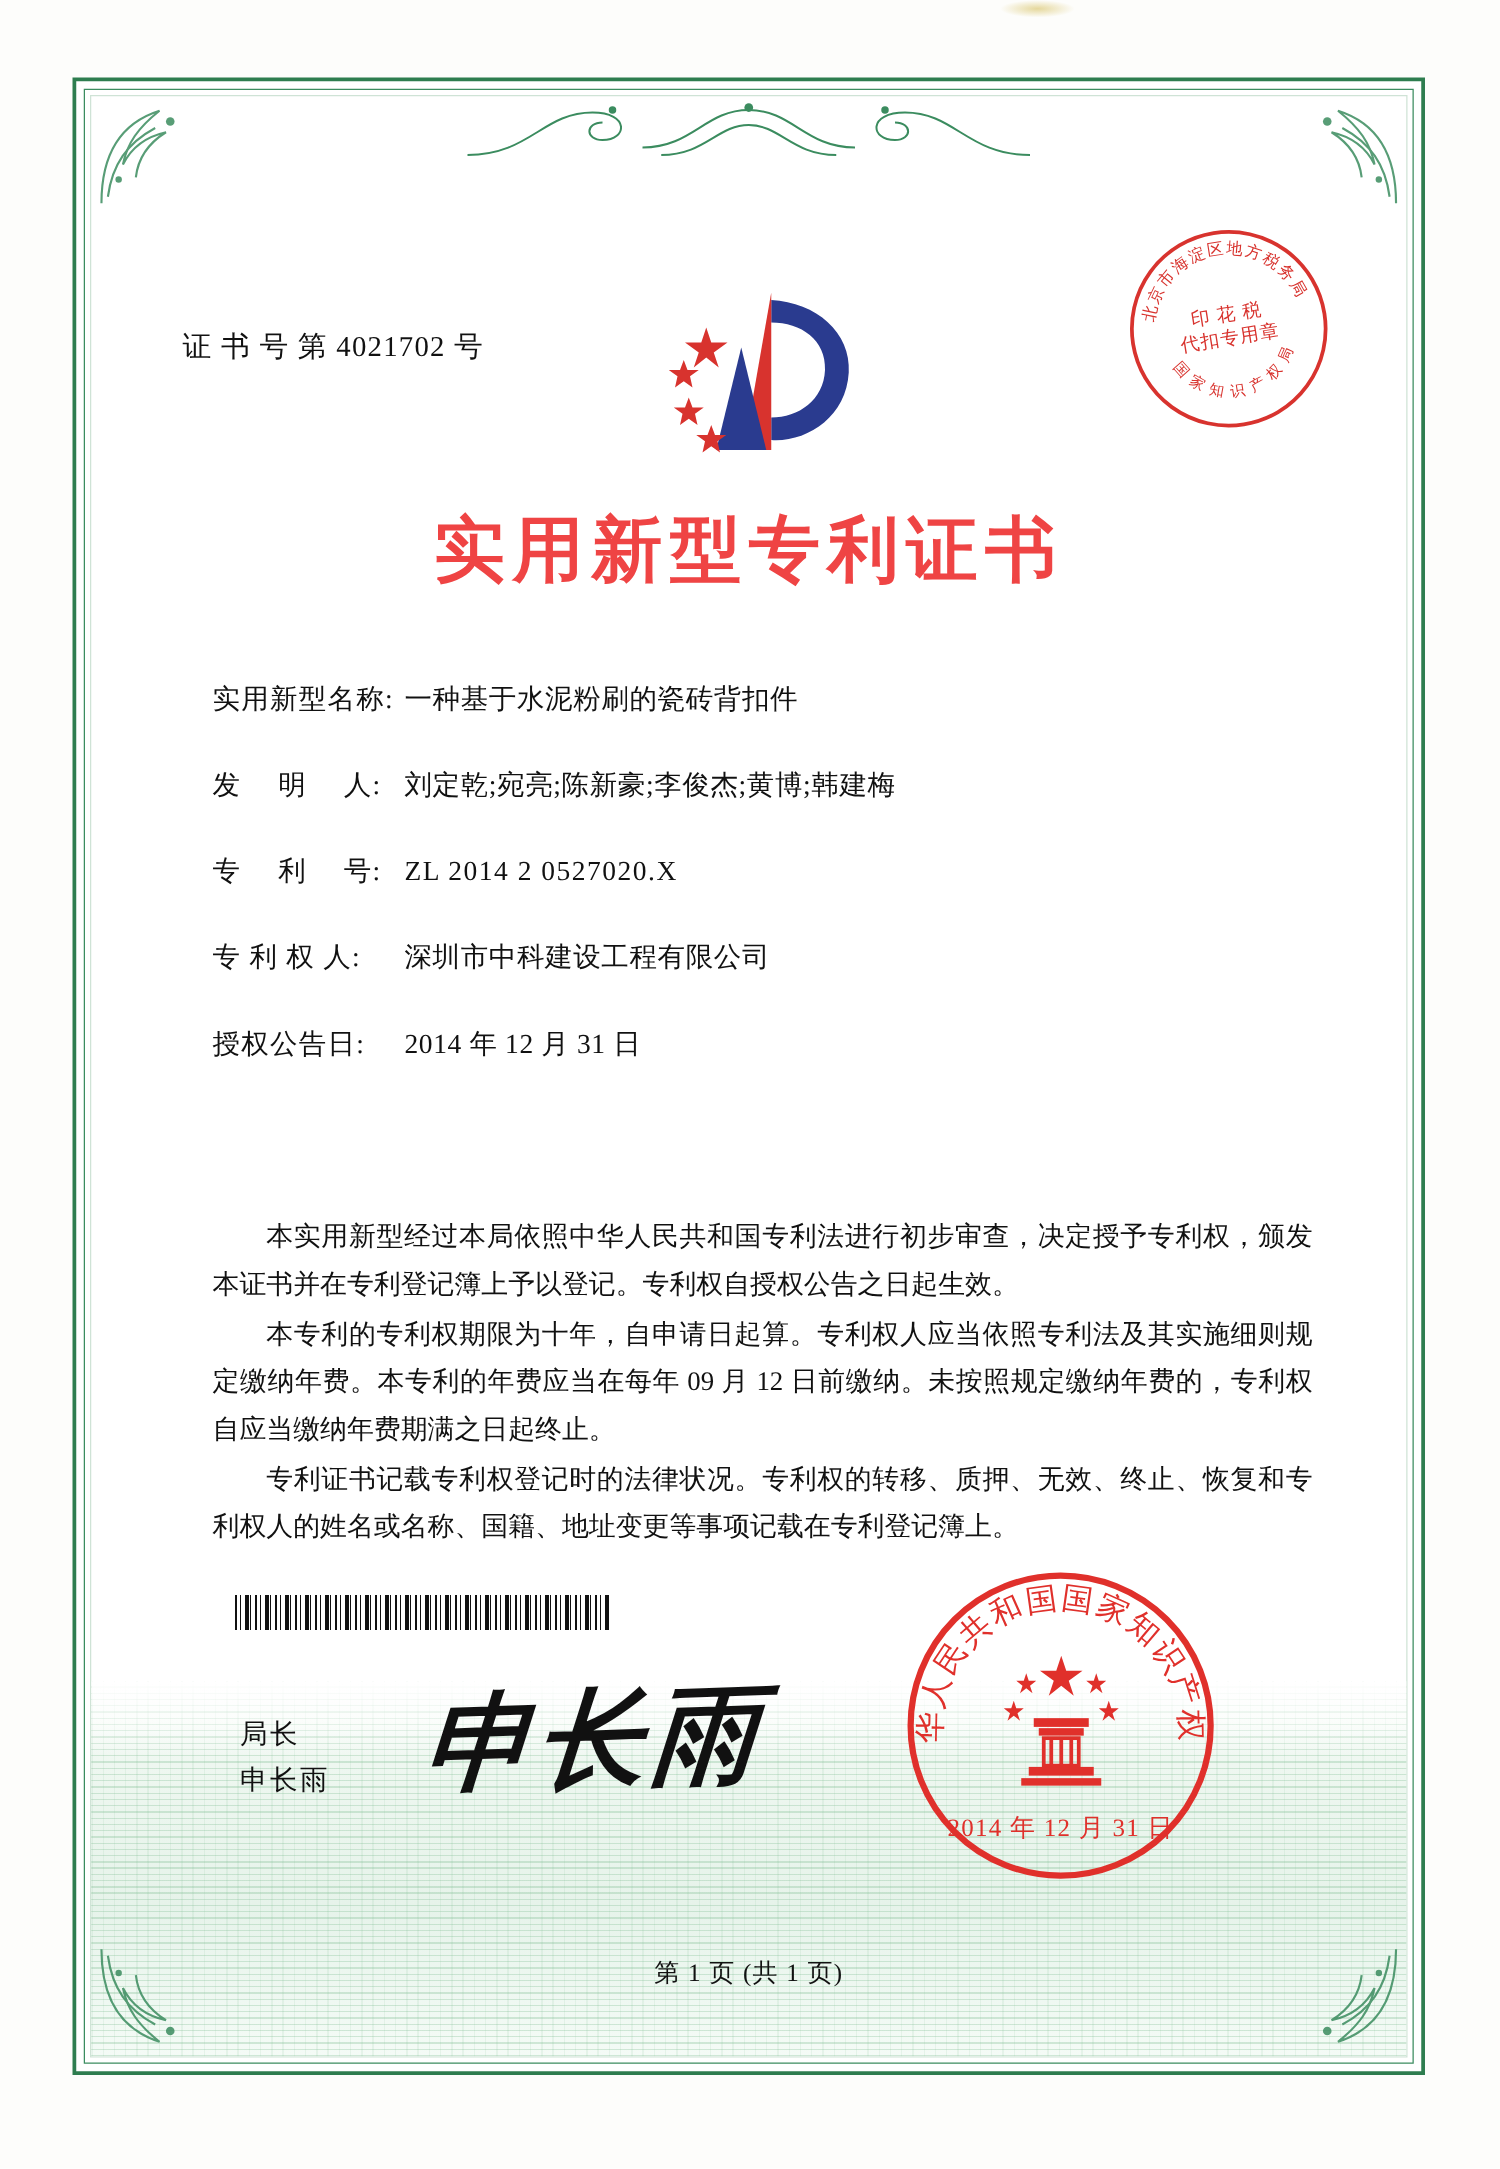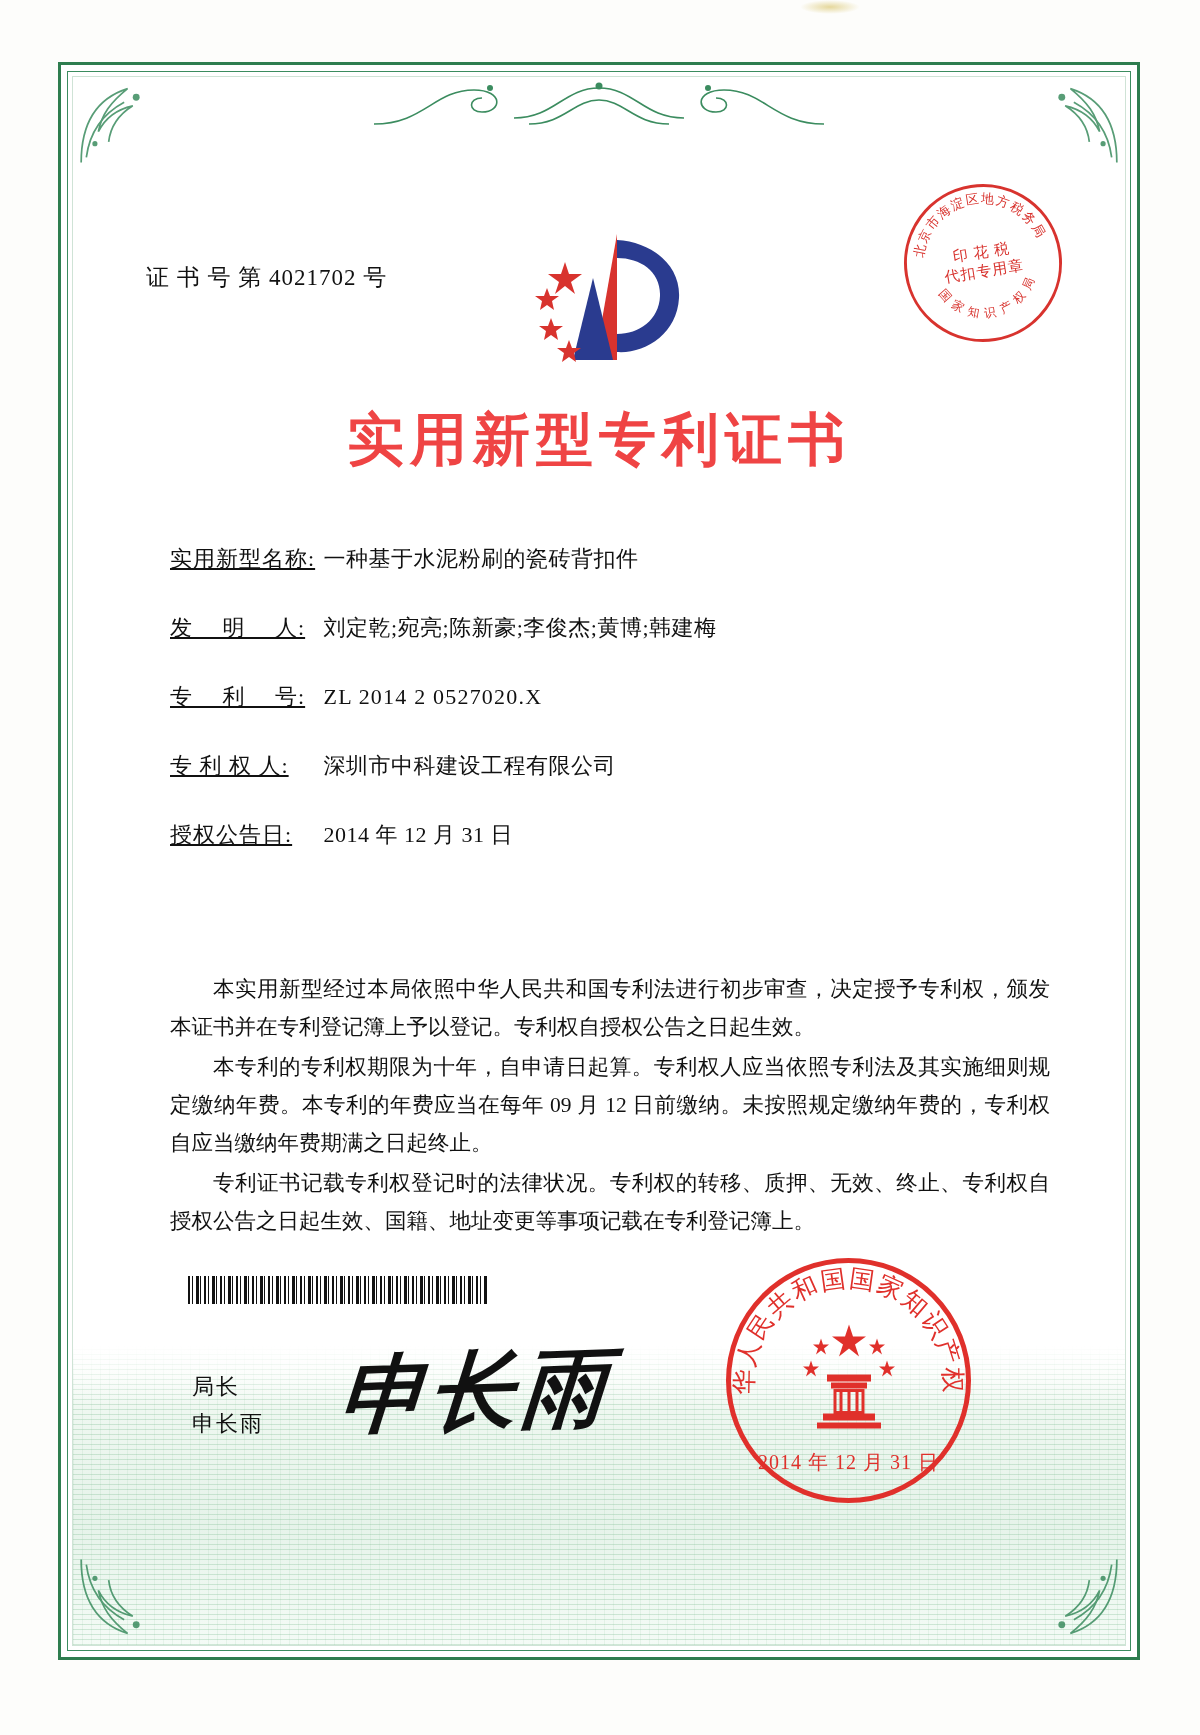--- a/index.html
+++ b/index.html
@@ -149,21 +149,20 @@
     width: 880px;
     font-size: 22px;
   }
   .field-row {
     margin-bottom: 39px;
     white-space: nowrap;
   }
   .field-label {
     display: inline-block;
     letter-spacing: 1px;
-    text-decoration: underline;
   }
   .field-value {
     display: inline;
     letter-spacing: .5px;
   }
   .field-value.mono {
     font-family: "Liberation Serif", serif;
     letter-spacing: 1.2px;
     text-align: right;
   }
@@ -383,21 +382,21 @@
       </div>
       <div class="field-row">
         <span class="field-label" style="width: 148px;">授权公告日:</span>
         <span class="field-value">2014 年 12 月 31 日</span>
       </div>
     </div>
 
     <div class="body-text">
       <p>本实用新型经过本局依照中华人民共和国专利法进行初步审查，决定授予专利权，颁发本证书并在专利登记簿上予以登记。专利权自授权公告之日起生效。</p>
       <p>本专利的专利权期限为十年，自申请日起算。专利权人应当依照专利法及其实施细则规定缴纳年费。本专利的年费应当在每年 09 月 12 日前缴纳。未按照规定缴纳年费的，专利权自应当缴纳年费期满之日起终止。</p>
-      <p>专利证书记载专利权登记时的法律状况。专利权的转移、质押、无效、终止、专利权自授权公告之日起生效、国籍、地址变更等事项记载在专利登记簿上。</p>
+      <p>专利证书记载专利权登记时的法律状况。专利权的转移、质押、无效、终止、恢复和专利权人的姓名或名称、国籍、地址变更等事项记载在专利登记簿上。</p>
     </div>
 
     <div class="barcode"></div>
 
     <div class="sig-label">
       <div>局长</div>
       <div>申长雨</div>
     </div>
     <div class="sig-hand">申长雨</div>
 
@@ -425,15 +424,16 @@
           <line x1="54" y1="74" x2="54" y2="96"></line>
           <line x1="62" y1="74" x2="62" y2="96"></line>
           <line x1="70" y1="74" x2="70" y2="96"></line>
           <rect x="36" y="97" width="52" height="7" fill="#e0302b" stroke="none"></rect>
           <rect x="30" y="106" width="64" height="6" fill="#e0302b" stroke="none"></rect>
         </svg>
       </div>
       <div class="seal-date">2014 年 12 月 31 日</div>
     </div>
 
+    <div class="footer">第 1 页 (共 1 页)</div>
 
   </div>
 </div>
 
 </body></html>

